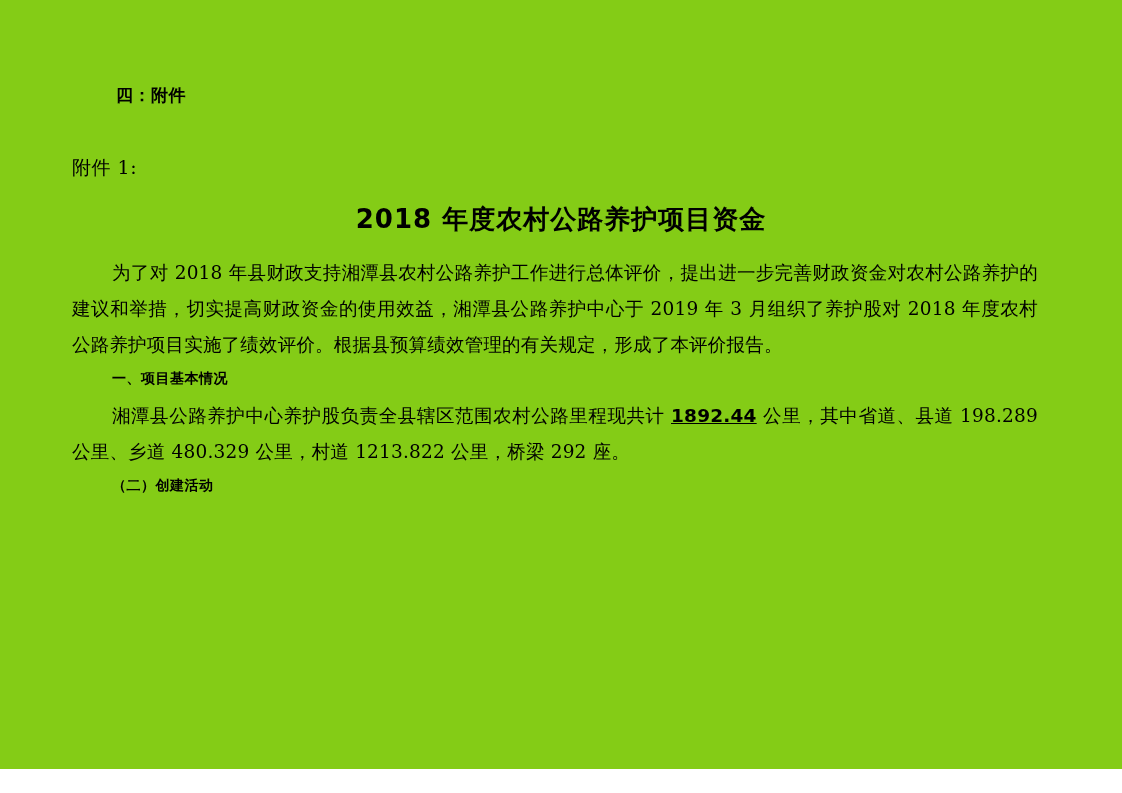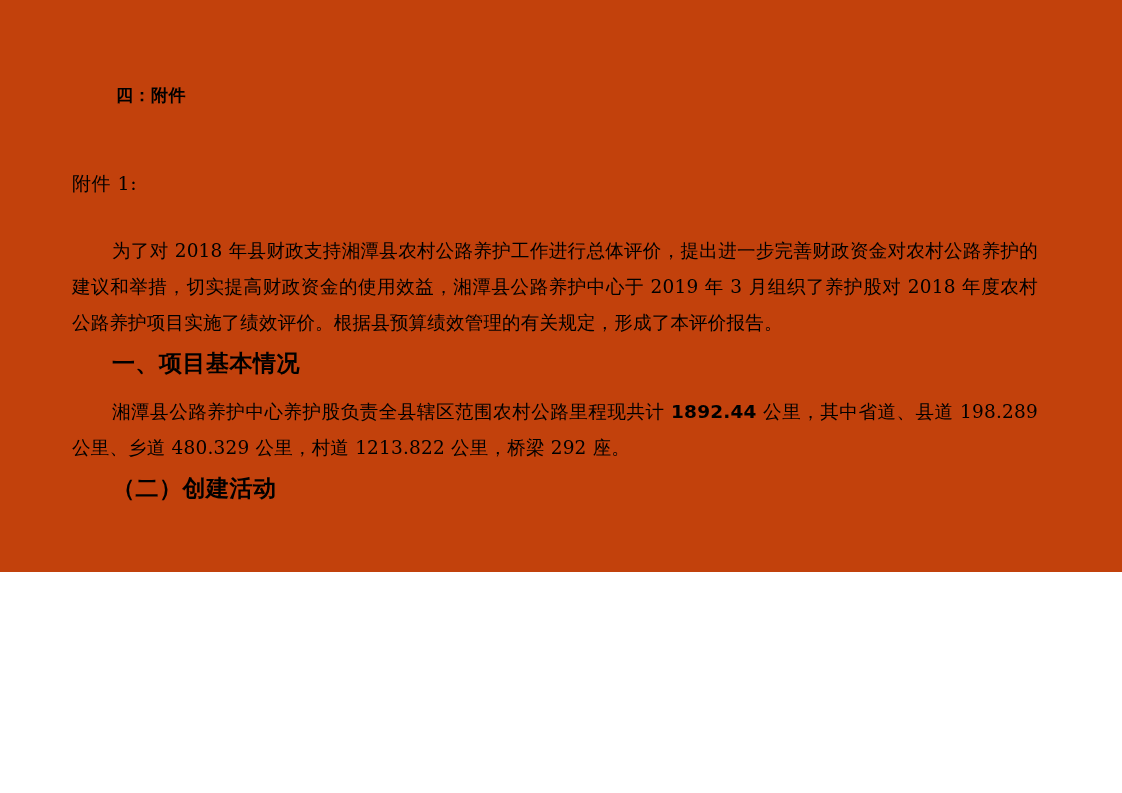--- a/index.html
+++ b/index.html
@@ -3,43 +3,43 @@
 <meta charset="utf-8">
 <style>
   html, body {
     margin: 0;
     padding: 0;
     background: #ffffff;
   }
   .page {
     position: relative;
     width: 1122px;
-    height: 572px;
-    background: #c2410c;
+    height: 769px;
+    background: #84cc16;
     font-family: "DejaVu Serif", serif;
     color: #000000;
     overflow: hidden;
   }
   .content {
     position: absolute;
     left: 72px;
     top: 62px;
     width: 978px;
   }
   .line-heading-four {
     font-family: "DejaVu Sans", sans-serif;
     font-weight: bold;
     font-size: 17px;
     margin-left: 44px;
     margin-top: 22px;
     letter-spacing: 0.5px;
   }
   .attachment-label {
     font-size: 19px;
-    margin-top: 64px;
+    margin-top: 48px;
     letter-spacing: 0.5px;
   }
   .doc-title {
     text-align: center;
     font-family: "DejaVu Sans", sans-serif;
     font-weight: bold;
     font-size: 26px;
     line-height: 1.45;
     margin-top: 20px;
     letter-spacing: 1px;
@@ -50,45 +50,47 @@
   p.body-par {
     font-size: 18.5px;
     line-height: 1.95;
     text-align: justify;
     text-justify: inter-ideograph;
     margin: 6px 12px 0 0;
     text-indent: 40px;
     letter-spacing: 0.2px;
   }
   .section-head {
-    font-family: Liberation Mono, monospace;
+    font-family: Liberation Serif, serif;
     font-weight: bold;
-    font-size: 23px;
+    font-size: 14px;
     line-height: 1.95;
     margin: 2px 0 0 0;
     text-indent: 40px;
     letter-spacing: 0.5px;
   }
   .bold-inline {
     font-family: "DejaVu Sans", sans-serif;
     font-weight: bold;
+    text-decoration: underline;
   }
   .spacer-top { height: 10px; }
 </style>
 </head>
 <body>
 
 <div class="page">
   <div class="content">
 
     <div class="line-heading-four">四：附件</div>
 
     <div class="attachment-label">附件 1:</div>
 
     <div class="doc-title">
+      <span class="t1">2018 年度农村公路养护项目资金</span>
     </div>
 
     <div class="spacer-top"></div>
 
     <p class="body-par">为了对 2018 年县财政支持湘潭县农村公路养护工作进行总体评价，提出进一步完善财政资金对农村公路养护的建议和举措，切实提高财政资金的使用效益，湘潭县公路养护中心于 2019 年 3 月组织了养护股对 2018 年度农村公路养护项目实施了绩效评价。根据县预算绩效管理的有关规定，形成了本评价报告。</p>
 
     <p class="section-head">一、项目基本情况</p>
 
 
     <p class="body-par"><span>湘潭县公路养护中心养护股负责全县辖区范围农村公路里程现共计 </span><span class="bold-inline">1892.44</span><span> 公里，其中省道、县道 198.289 公里、乡道 480.329 公里，村道 1213.822 公里，桥梁 292 座。</span></p>

